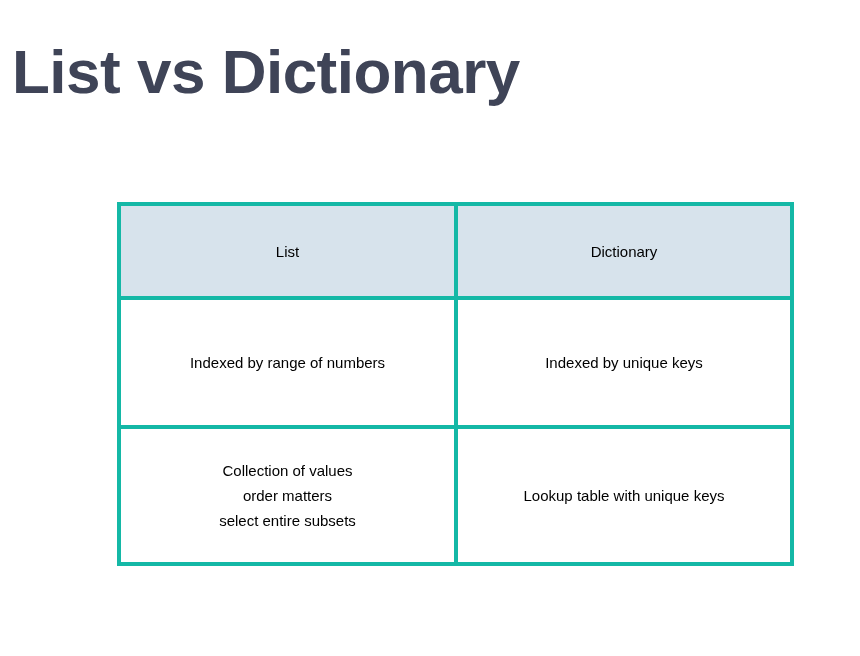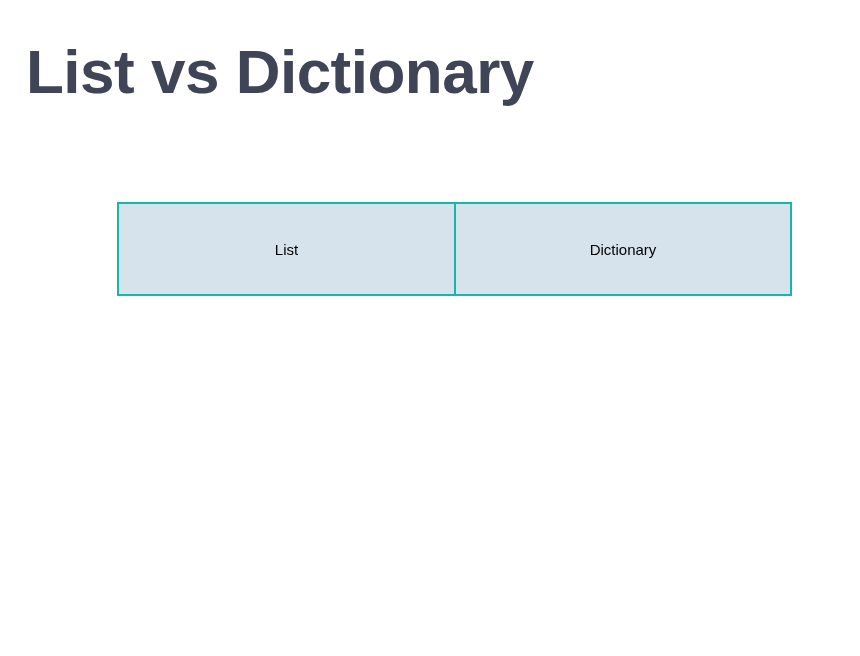--- a/index.html
+++ b/index.html
@@ -18,21 +18,21 @@
   }
 
   .slide {
     position: absolute;
     inset: 0;
     background: #ffffff;
   }
 
   .slide-title {
     position: absolute;
-    left: 26px;
+    left: 12px;
     top: 34px;
     width: 800px;
     font-family: "Liberation Sans", sans-serif;
     font-size: 62px;
     font-weight: bold;
     line-height: 76px;
     letter-spacing: -0.5px;
     color: #3f4457;
     white-space: nowrap;
   }
@@ -46,21 +46,21 @@
     border-collapse: collapse;
     table-layout: fixed;
     background: #ffffff;
   }
 
   .compare-table col.col-list { width: 337px; }
   .compare-table col.col-dict { width: 336px; }
 
   .compare-table th,
   .compare-table td {
-    border: 2px solid #14b8a6;
+    border: 4px solid #14b8a6;
     text-align: center;
     vertical-align: middle;
     color: #000000;
     font-family: "Liberation Sans", sans-serif;
     font-size: 15px;
     font-weight: normal;
     line-height: 25px;
     padding: 0 1px;
   }
 
@@ -93,16 +93,42 @@
       <col class="col-list">
       <col class="col-dict">
     </colgroup>
     <thead>
       <tr>
         <th>List</th>
         <th>Dictionary</th>
       </tr>
     </thead>
     <tbody>
+      <tr class="row-2">
+        <td>
+          <span class="cell-lines">
+            <span class="line">Indexed by range of numbers</span>
+          </span>
+        </td>
+        <td>
+          <span class="cell-lines">
+            <span class="line">Indexed by unique keys</span>
+          </span>
+        </td>
+      </tr>
+      <tr class="row-3">
+        <td>
+          <span class="cell-lines">
+            <span class="line">Collection of values</span>
+            <span class="line">order matters</span>
+            <span class="line">select entire subsets</span>
+          </span>
+        </td>
+        <td>
+          <span class="cell-lines">
+            <span class="line">Lookup table with unique keys</span>
+          </span>
+        </td>
+      </tr>
     </tbody>
   </table>
 
 </div>
 
 </body></html>

